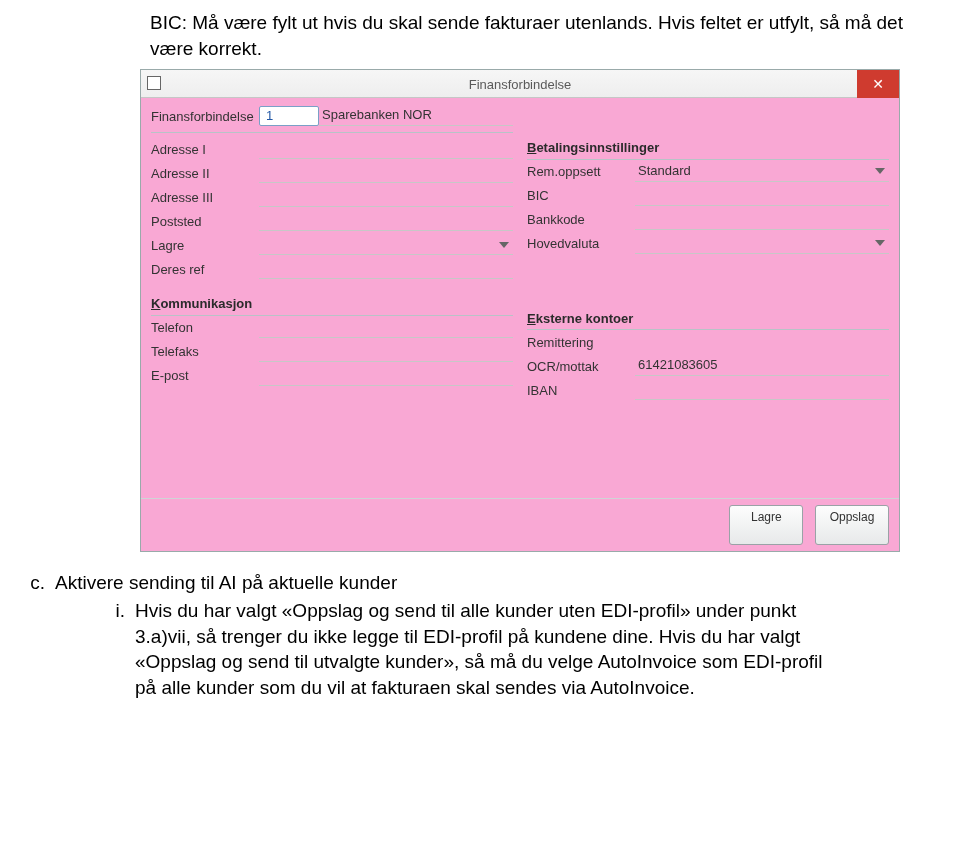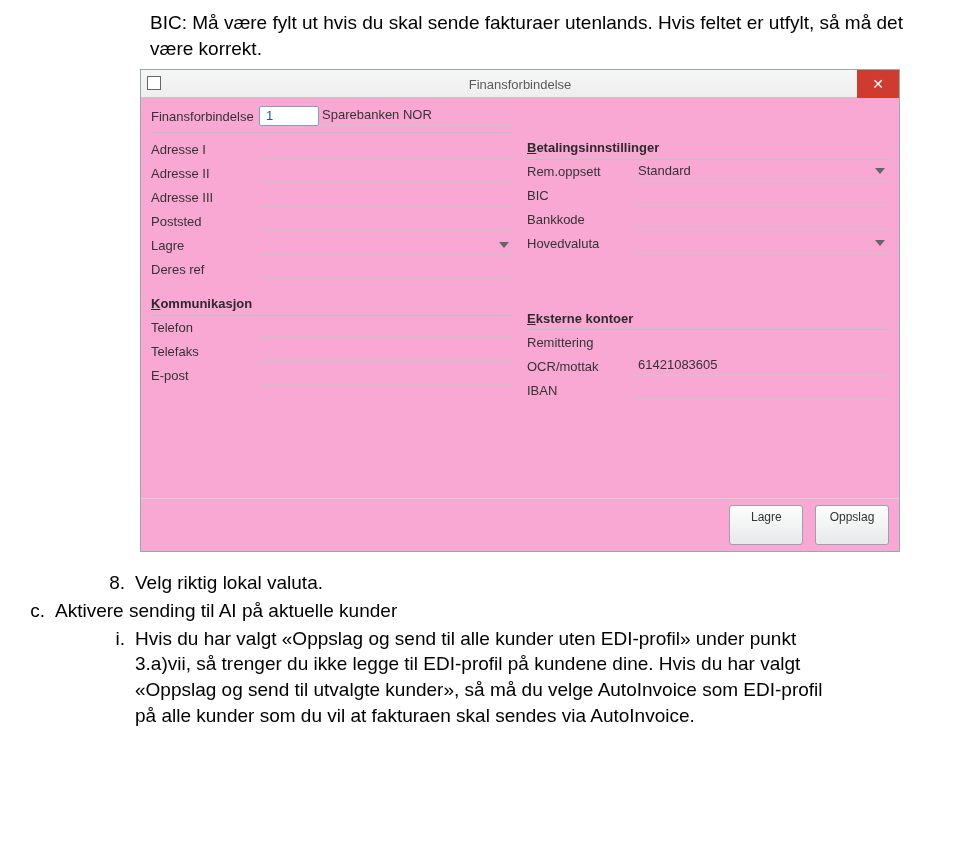--- a/index.html
+++ b/index.html
@@ -270,22 +270,19 @@
 
   <div style="height:90px"></div>
 
   <div class="dlg-footer">
     <span class="btn">Lagre</span>
     <span class="btn">Oppslag</span>
   </div>
 </div>
 
 <div class="after">
-  <div>
-    <span class="num">8.</span><span class="txt">Velg riktig lokal valuta.</span>
-  </div>
   <div style="margin-left:-40px; margin-top:2px;">
     <span class="num" style="width:40px">c.</span><span class="txt">Aktivere sending til AI på aktuelle kunder</span>
   </div>
   <div class="sub">
     <span class="ilbl">i.</span><span class="itxt">Hvis du har valgt «Oppslag og send til alle kunder uten EDI-profil» under punkt 3.a)vii, så trenger du ikke legge til EDI-profil på kundene dine. Hvis du har valgt «Oppslag og send til utvalgte kunder», så må du velge AutoInvoice som EDI-profil på alle kunder som du vil at fakturaen skal sendes via AutoInvoice.</span>
   </div>
 </div>
 
 </body></html>

